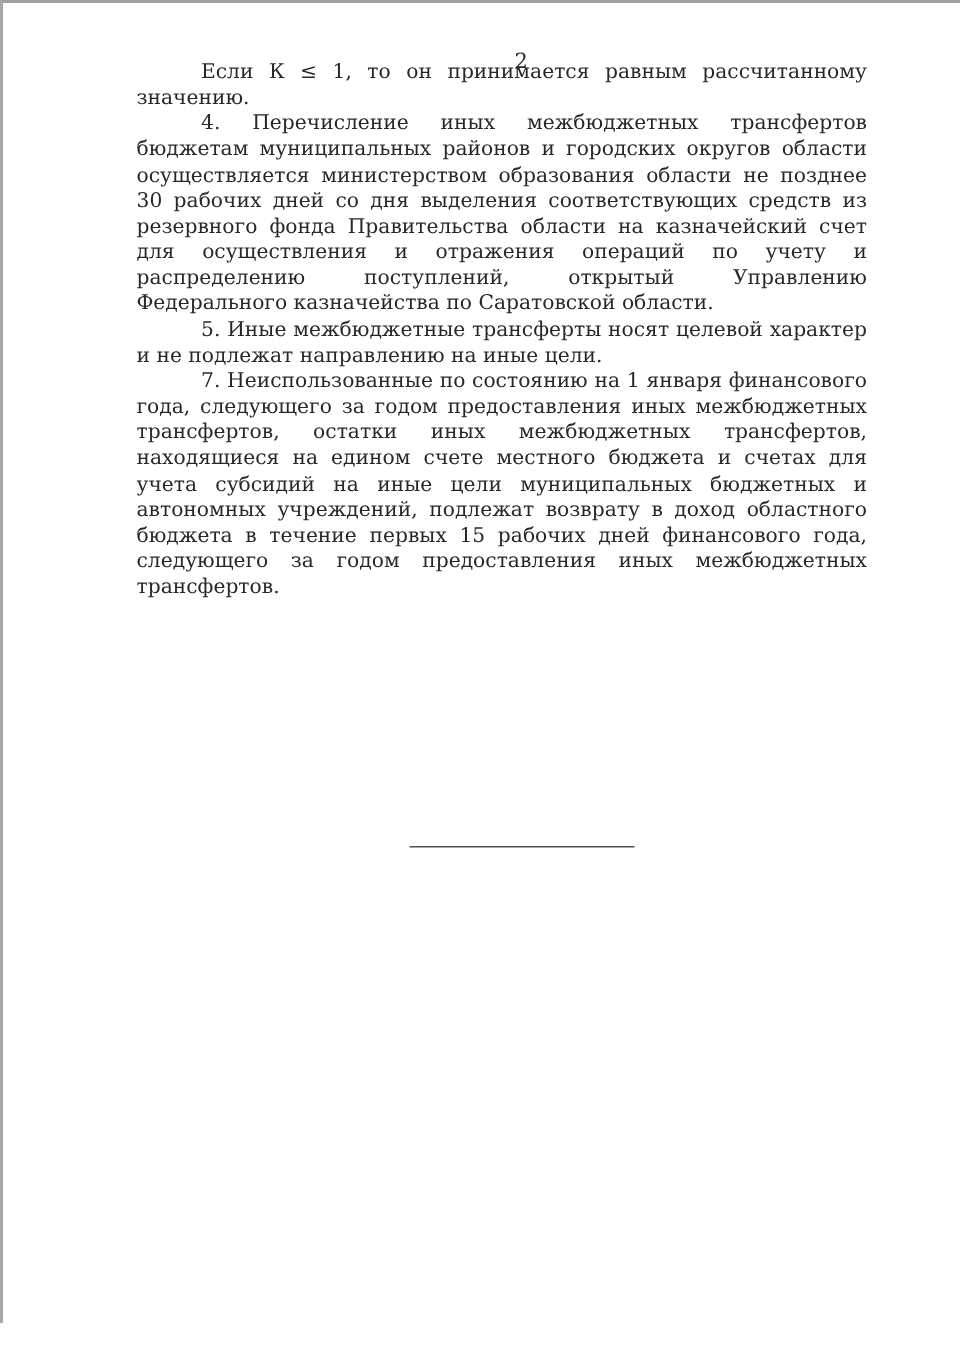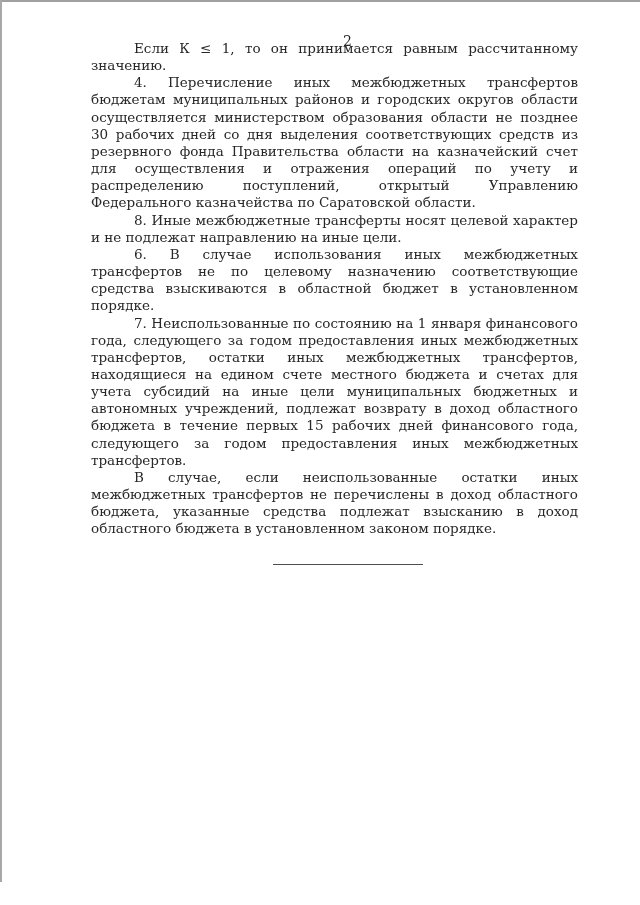--- a/index.html
+++ b/index.html
@@ -67,20 +67,18 @@
 
 <div class="page">
   <div class="edge-top"></div>
   <div class="edge-left"></div>
 
   <div class="page-number">2</div>
 
   <div class="content">
     <p class="para">Если К ≤ 1, то он принимается равным рассчитанному значению.</p>
     <p class="para">4. Перечисление иных межбюджетных трансфертов бюджетам муниципальных районов и городских округов области осуществляется министерством образования области не позднее 30 рабочих дней со дня выделения соответствующих средств из резервного фонда Правительства области на казначейский счет для осуществления и отражения операций по учету и распределению поступлений, открытый Управлению Федерального казначейства по Саратовской области.</p>
-    <p class="para">8. Иные межбюджетные трансферты носят целевой характер и не подлежат направлению на иные цели.</p>
-    <p class="para">6. В случае использования иных межбюджетных трансфертов не по целевому назначению соответствующие средства взыскиваются в областной бюджет в установленном порядке.</p>
+    <p class="para">5. Иные межбюджетные трансферты носят целевой характер и не подлежат направлению на иные цели.</p>
     <p class="para">7. Неиспользованные по состоянию на 1 января финансового года, следующего за годом предоставления иных межбюджетных трансфертов, остатки иных межбюджетных трансфертов, находящиеся на едином счете местного бюджета и счетах для учета субсидий на иные цели муниципальных бюджетных и автономных учреждений, подлежат возврату в доход областного бюджета в течение первых 15 рабочих дней финансового года, следующего за годом предоставления иных межбюджетных трансфертов.</p>
-    <p class="para">В случае, если неиспользованные остатки иных межбюджетных трансфертов не перечислены в доход областного бюджета, указанные средства подлежат взысканию в доход областного бюджета в установленном законом порядке.</p>
   </div>
 
   <div class="separator"></div>
 </div>
 
 </body></html>

